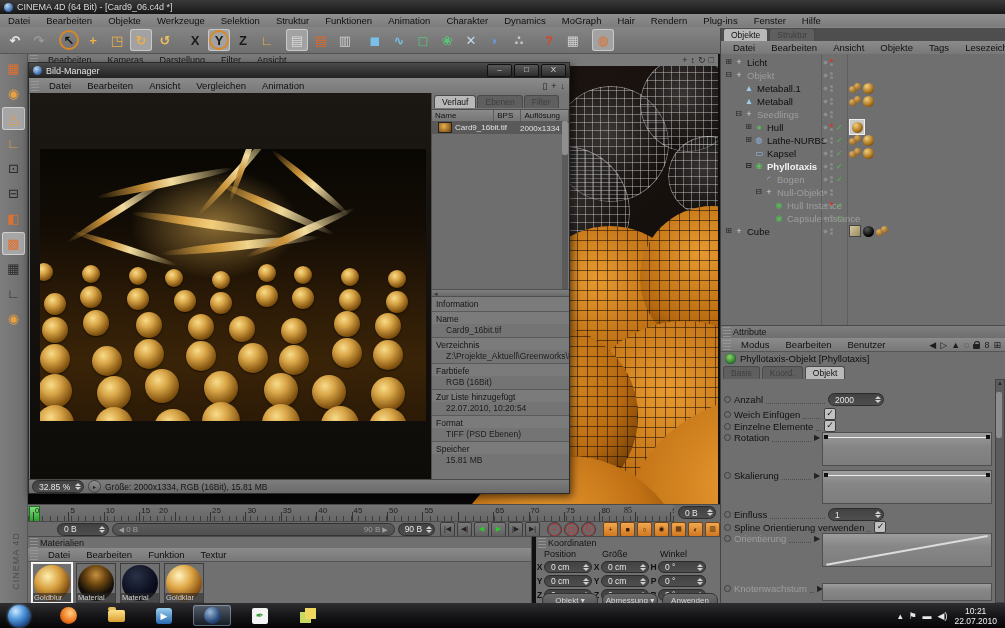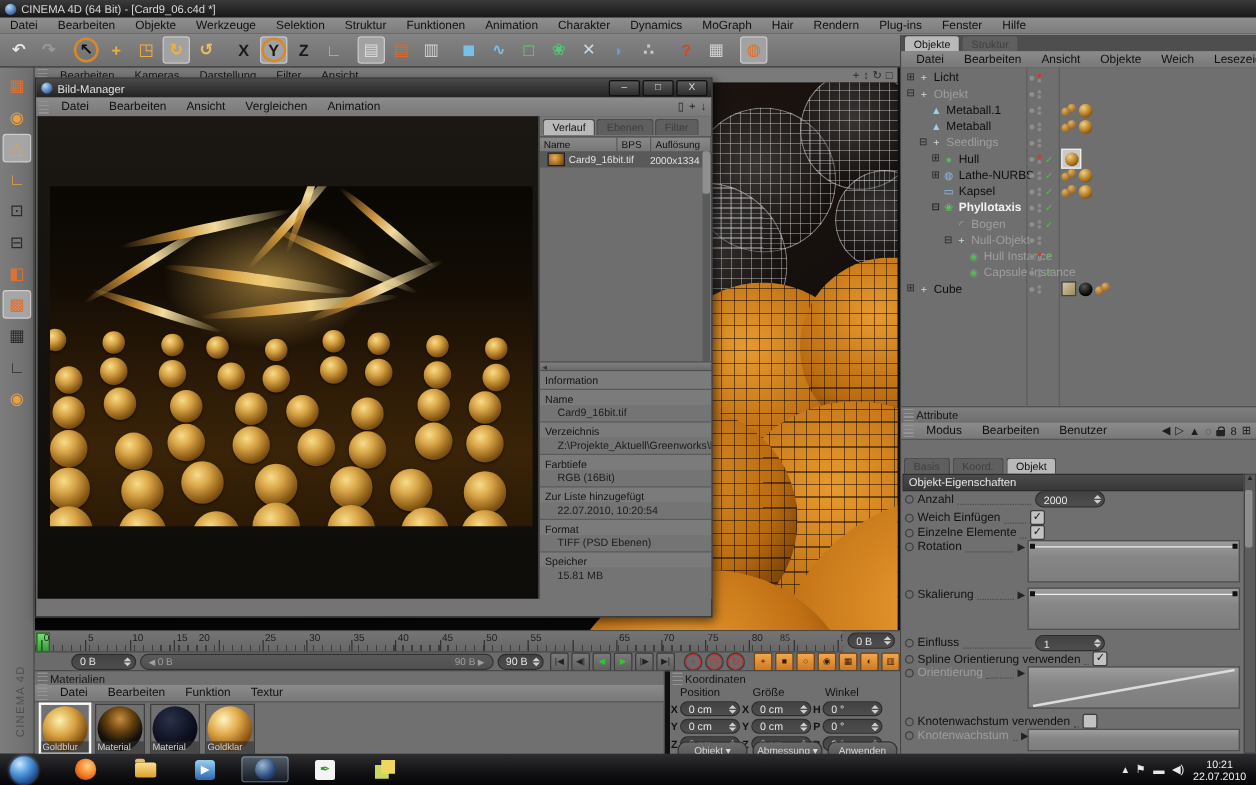--- a/index.html
+++ b/index.html
@@ -416,30 +416,42 @@
           <div class="inf-value">RGB (16Bit)</div>
           <div class="inf-label">Zur Liste hinzugefügt</div>
           <div class="inf-value">22.07.2010, 10:20:54</div>
           <div class="inf-label">Format</div>
           <div class="inf-value">TIFF (PSD Ebenen)</div>
           <div class="inf-label">Speicher</div>
           <div class="inf-value">15.81 MB</div>
         </div>
     </div>
   </div>
+  <div id="bm-status">
+    <span class="chip" style="width:52px">
+      <span class="val">32.85 %</span>
+      <span class="spin">
+          <i class="up"></i>
+          <i class="dn"></i>
+        </span>
+    </span>
+    <span style="width:11px;height:11px;border-radius:50%;background:linear-gradient(#8f8f8f,#6a6a6a);border:1px solid #444;
+                 display:inline-flex;align-items:center;justify-content:center;font-size:6px;color:#222">▸</span>
+    <span>Größe: 2000x1334, RGB (16Bit), 15.81 MB</span>
+  </div>
 </div>
 
 <div id="rightpanel" class="abs">
   <div id="om-tabs">
       <span class="tab active">Objekte</span>
       <span class="tab">Struktur</span>
     </div>
   <div id="om-menu">
     <span class="grip"></span>
-    <span id="om-menu-items"><span class="menu-item">Datei</span><span class="menu-item">Bearbeiten</span><span class="menu-item">Ansicht</span><span class="menu-item">Objekte</span><span class="menu-item">Weich</span><span class="menu-item">Lesezeichen</span></span>
+    <span id="om-menu-items"><span class="menu-item">Datei</span><span class="menu-item">Bearbeiten</span><span class="menu-item">Ansicht</span><span class="menu-item">Objekte</span><span class="menu-item">Tags</span><span class="menu-item">Lesezeichen</span></span>
 
   </div>
   <div id="om-tree">
     <span class="treecol" style="left:100px"></span>
     <span class="treecol" style="left:126px"></span>
   <div class="trow normal" style="top: 2px;">
         <span style="width: 4px; flex: 0 0 auto;"></span>
         <span class="exp">⊞</span>
         <span class="oicn" style="color: rgb(216, 216, 216);">+</span>
         <span>Licht</span>
@@ -681,28 +693,29 @@
       <span id="am-icons">
           <span>◀</span>
           <span>▷</span>
           <span>▲</span>
           <span>◌</span>
           <span class="lockico"></span>
           <span>8</span>
           <span>⊞</span>
         </span>
     </div>
+    <div id="am-obj">
+      <span class="phyico"></span>
+      <span>Phyllotaxis-Objekt [Phyllotaxis]</span>
+    </div>
     <div id="am-tabs">
         <span class="tab">Basis</span>
         <span class="tab">Koord.</span>
         <span class="tab active">Objekt</span>
       </div>
-    <div id="am-sect">
-      <span>Objekt-Eigenschaften</span>
-    </div>
     <div id="am-rows">
         <div class="arow" style="top: 1px; align-items: center;">
           <span class="adot"></span>
           <span class="alabel">Anzahl</span>
           <span class="leader"></span>
           <span class="chip" style="width: 56px;">
             <span class="val">2000</span>
             <span class="spin">
               <i class="up"></i>
               <i class="dn"></i>
@@ -771,27 +784,20 @@
         <div class="arow" style="top: 141px;">
           <span class="adot"></span>
           <span class="alabel muted">Orientierung</span>
           <span class="leader"></span>
           <span class="arrowr">▶</span>
           <span style="width: 172px; flex: 0 0 auto;"></span>
         </div>
         <div class="curve" style="top: 141px; height: 32px;"><svg width="100%" height="100%" preserveAspectRatio="none" viewBox="0 0 100 100">
             <line x1="2" y1="96" x2="98" y2="6" stroke="#dcdcdc" stroke-width="2" vector-effect="non-scaling-stroke"></line>
           </svg></div>
-        <div class="arow" style="top: 179px;">
-          <span class="adot"></span>
-          <span class="alabel">Knotenwachstum verwenden</span>
-          <span class="leader"></span>
-          <span class="cb"></span>
-          <span style="width: 158px; flex: 0 0 auto;"></span>
-        </div>
         <div class="arow" style="top: 191px;">
           <span class="adot"></span>
           <span class="alabel muted">Knotenwachstum</span>
           <span class="leader"></span>
           <span class="arrowr">▶</span>
           <span style="width: 172px; flex: 0 0 auto;"></span>
         </div>
         <div class="curve" style="top: 191px; height: 16px;"></div>
       </div>
     <div id="am-scroll">

